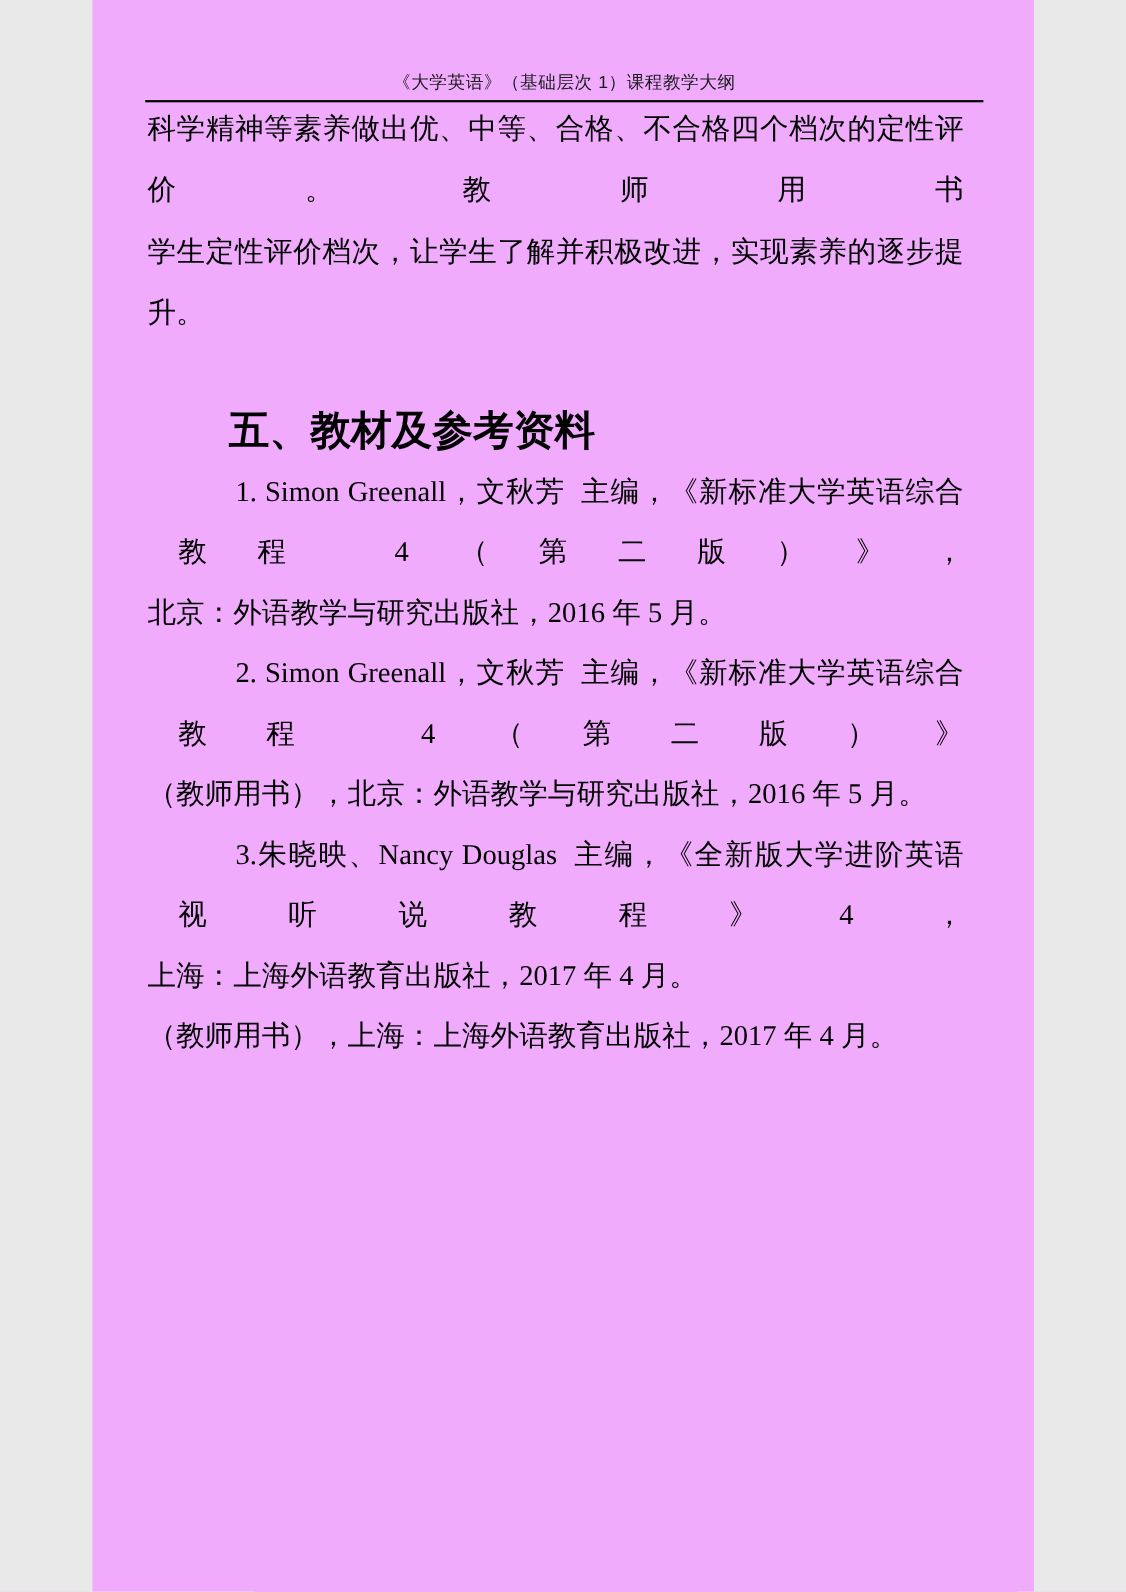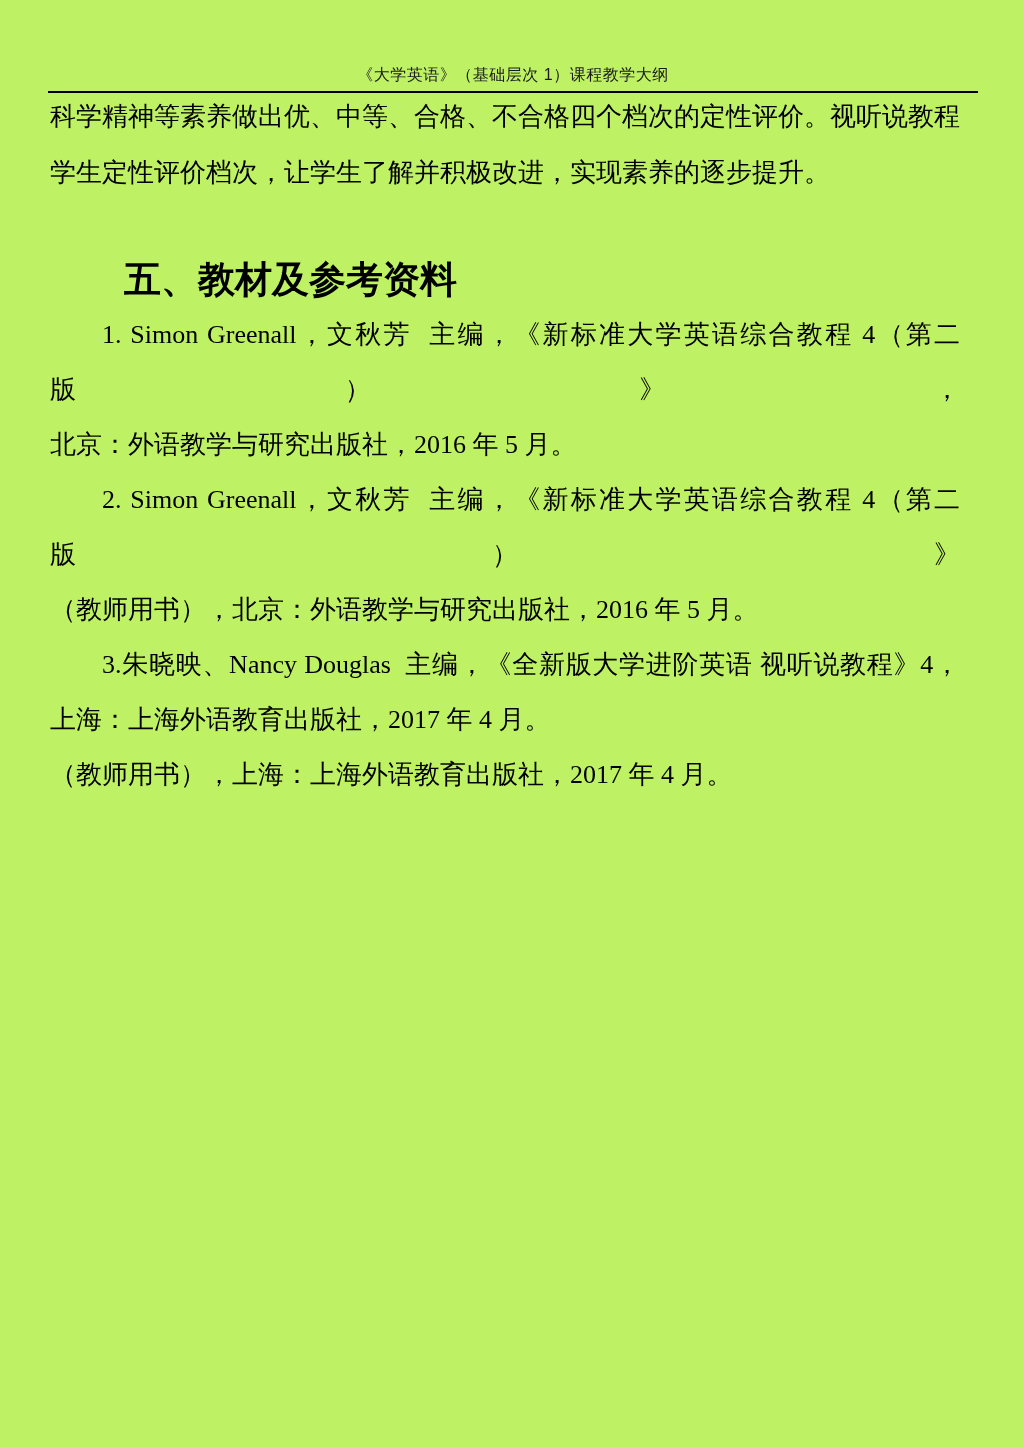--- a/index.html
+++ b/index.html
@@ -1,21 +1,21 @@
 <!DOCTYPE html>
 <html lang="zh"><head>
 <meta charset="utf-8">
 <style>
   html, body { margin: 0; padding: 0; background: #e9e9e9; }
   .page {
     position: relative;
-    width: 1024px;
+    width: 856px;
     height: 1447px;
     margin: 0 auto;
-    background: #bef264;
+    background: #f0abfc;
     color: #000000;
     font-family: "Liberation Serif", "DejaVu Serif", serif;
     overflow: hidden;
   }
   .page-header {
     margin: 0 46px 0 48px;
     height: 93px;
     box-sizing: border-box;
     border-bottom: 2px solid #000;
     display: flex;
@@ -36,21 +36,21 @@
   .para { margin: -4px 0 0 0; }
   .line {
     display: block;
     line-height: 56px;
     text-align: justify;
     text-align-last: justify;
     text-justify: inter-ideograph;
     white-space: pre-wrap;
   }
   .line.endl { text-align-last: left; }
-  .indent { text-indent: 2em; }
+  .indent { text-indent: 2em; margin-left: 28px; }
   .section-heading {
     margin: 52px 0 0 0;
     font-size: 37px;
     font-weight: bold;
     font-family: "Liberation Sans", "DejaVu Sans", sans-serif;
     text-indent: 2em;
     line-height: 54px;
   }
   .refs { margin-top: 0; }
   .refs .line { line-height: 55px; }
@@ -69,21 +69,21 @@
 
 <div class="page">
 
   <header class="page-header">
     <div class="header-title">《大学英语》（基础层次 1）课程教学大纲</div>
   </header>
 
   <main class="content">
 
     <div class="para">
-      <span class="line">科学精神等素养做出优、中等、合格、不合格四个档次的定性评价。视听说教程</span>
+      <span class="line">科学精神等素养做出优、中等、合格、不合格四个档次的定性评价。教师用书</span>
       <span class="line endl">学生定性评价档次，让学生了解并积极改进，实现素养的逐步提升。</span>
     </div>
 
     <h2 class="section-heading">五、教材及参考资料</h2>
 
     <div class="refs">
 
       <div>
         <span class="line indent">1. Simon Greenall，文秋芳  主编，《新标准大学英语综合教程 4（第二版）》，</span>
         <span class="line endl">北京：外语教学与研究出版社，2016 年 5 月。</span>

